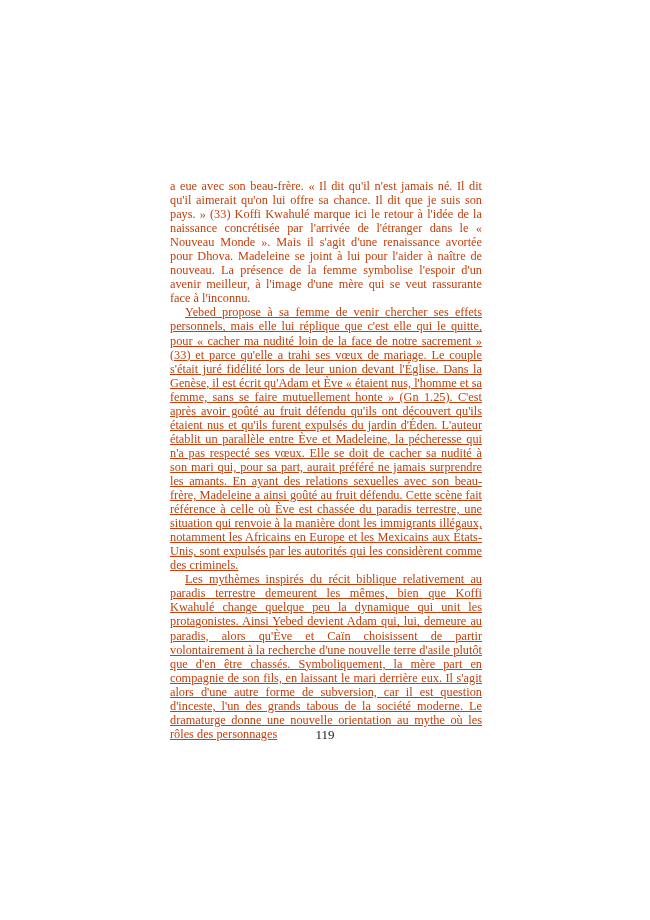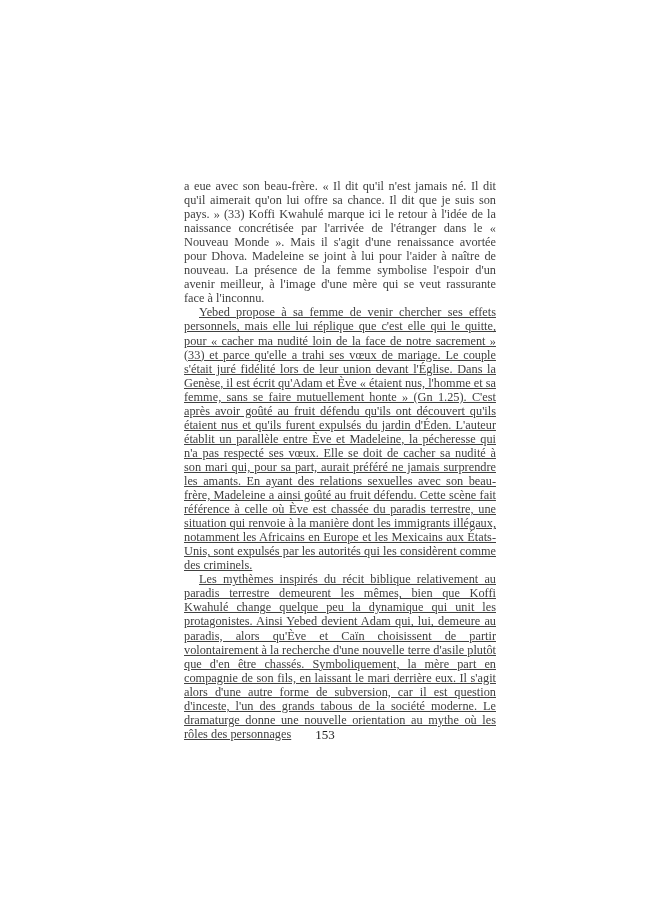--- a/index.html
+++ b/index.html
@@ -16,27 +16,27 @@
     .page {
       position: absolute;
       left: 0;
       top: 0;
       width: 650px;
       height: 920px;
       background: #ffffff;
     }
     .text-block {
       position: absolute;
-      left: 184px;
+      left: 170px;
       top: 179px;
       width: 312px;
       font-family: "Liberation Serif", "DejaVu Serif", serif;
       font-size: 12.3px;
       line-height: 14.05px;
-      color: #404040;
+      color: #c2410c;
       text-align: justify;
       hyphens: none;
     }
     .text-block p {
       margin: 0;
       padding: 0;
     }
     .text-block p.indent {
       text-indent: 15px;
       text-decoration: underline;
@@ -54,14 +54,14 @@
   </style>
 </head>
 <body>
 
 <div class="page">
   <div class="text-block">
     <p>a eue avec son beau-frère. « Il dit qu'il n'est jamais né. Il dit qu'il aimerait qu'on lui offre sa chance. Il dit que je suis son pays. » (33) Koffi Kwahulé marque ici le retour à l'idée de la naissance concrétisée par l'arrivée de l'étranger dans le « Nouveau Monde ». Mais il s'agit d'une renaissance avortée pour Dhova. Madeleine se joint à lui pour l'aider à naître de nouveau. La présence de la femme symbolise l'espoir d'un avenir meilleur, à l'image d'une mère qui se veut rassurante face à l'inconnu.</p>
     <p class="indent">Yebed propose à sa femme de venir chercher ses effets personnels, mais elle lui réplique que c'est elle qui le quitte, pour « cacher ma nudité loin de la face de notre sacrement » (33) et parce qu'elle a trahi ses vœux de mariage. Le couple s'était juré fidélité lors de leur union devant l'Église. Dans la Genèse, il est écrit qu'Adam et Ève « étaient nus, l'homme et sa femme, sans se faire mutuellement honte » (Gn 1.25). C'est après avoir goûté au fruit défendu qu'ils ont découvert qu'ils étaient nus et qu'ils furent expulsés du jardin d'Éden. L'auteur établit un parallèle entre Ève et Madeleine, la pécheresse qui n'a pas respecté ses vœux. Elle se doit de cacher sa nudité à son mari qui, pour sa part, aurait préféré ne jamais surprendre les amants. En ayant des relations sexuelles avec son beau-frère, Madeleine a ainsi goûté au fruit défendu. Cette scène fait référence à celle où Ève est chassée du paradis terrestre, une situation qui renvoie à la manière dont les immigrants illégaux, notamment les Africains en Europe et les Mexicains aux États-Unis, sont expulsés par les autorités qui les considèrent comme des criminels.</p>
     <p class="indent">Les mythèmes inspirés du récit biblique relativement au paradis terrestre demeurent les mêmes, bien que Koffi Kwahulé change quelque peu la dynamique qui unit les protagonistes. Ainsi Yebed devient Adam qui, lui, demeure au paradis, alors qu'Ève et Caïn choisissent de partir volontairement à la recherche d'une nouvelle terre d'asile plutôt que d'en être chassés. Symboliquement, la mère part en compagnie de son fils, en laissant le mari derrière eux. Il s'agit alors d'une autre forme de subversion, car il est question d'inceste, l'un des grands tabous de la société moderne. Le dramaturge donne une nouvelle orientation au mythe où les rôles des personnages</p>
   </div>
-  <div class="page-number">153</div>
+  <div class="page-number">119</div>
 </div>
 
 </body></html>

